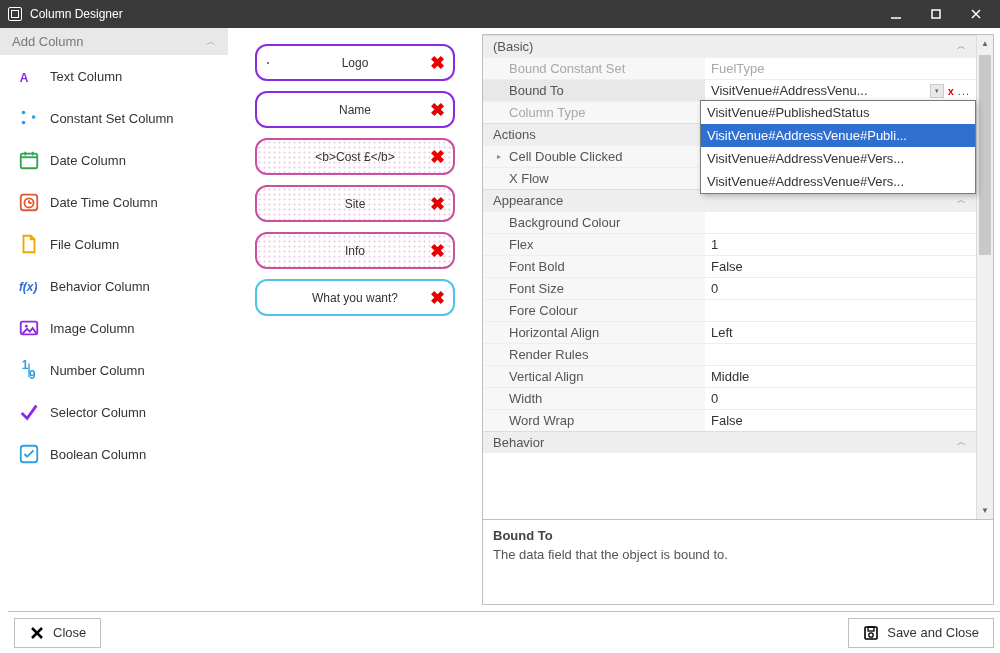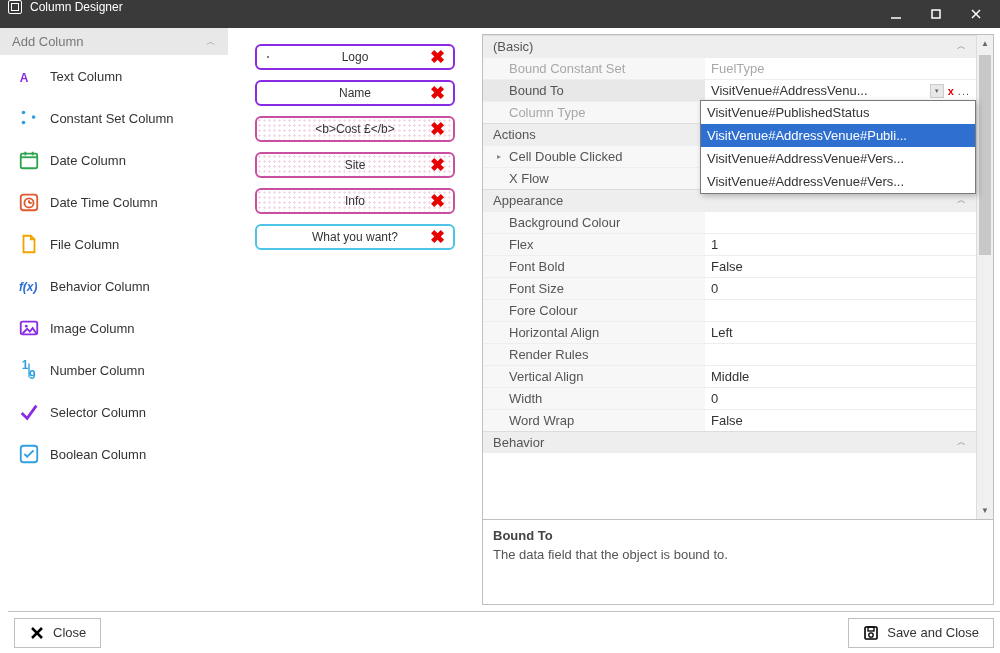--- a/index.html
+++ b/index.html
@@ -1,39 +1,39 @@
 <!DOCTYPE html>
 <html><head>
 <meta charset="utf-8">
 <style>
   * { box-sizing: border-box; margin: 0; padding: 0; font-family: "Segoe UI", Tahoma, sans-serif; font-size: 13px; }
   body { background: #fff; width: 1000px; height: 653px; overflow: hidden; position: relative; }
 
   
-  .titlebar { background: #3a3a3a; color: #fff; height: 28px; display: flex; align-items: flex-start; padding: 0 4px 0 8px; }
+  .titlebar { background: #3a3a3a; color: #fff; height: 28px; display: flex; align-items: center; padding: 0 4px 0 8px; }
   .titlebar .app-icon { width: 14px; height: 14px; border: 1.5px solid #fff; border-radius: 2px; margin-right: 8px; display: flex; align-items: center; justify-content: center; }
   .titlebar .app-icon::before { content:""; width:6px; height:6px; border:1px solid #fff; }
   .titlebar .title { flex: 1; font-size: 12px; }
   .titlebar .winbtn { width: 40px; height: 28px; display:flex; align-items:center; justify-content:center; color:#fff; }
   .titlebar .winbtn svg { width:12px; height:12px; stroke:#fff; stroke-width:1.5; fill:none; }
 
   
   .content { position:absolute; top:28px; left:0; right:0; bottom:42px; background:#fff; display:flex; }
 
   
   .sidebar { width: 228px; border-right: 0; padding: 0; }
   .sidebar-header { background:#e8e8e8; color:#787878; padding:6px 12px; font-size:14px; display:flex; align-items:center; justify-content:space-between; }
   .sidebar-header .chev { font-size:10px; color:#888; }
   .side-item { display:flex; align-items:center; gap:10px; padding:10px 18px; color:#333; cursor:pointer; font-size:14px; }
   .side-item .icn { width:22px; height:22px; display:flex; align-items:center; justify-content:center; }
   .side-item .icn svg { width:22px; height:22px; }
 
   
   .center { width: 254px; padding: 16px 6px; display:flex; flex-direction:column; gap:10px; align-items:center; }
-  .chip { width: 200px; height: 26px; border: 2px solid; border-radius: 6px; background:#fff; display:flex; align-items:center; position:relative; cursor:grab; }
+  .chip { width: 200px; height: 37px; border: 2px solid; border-radius: 12px; background:#fff; display:flex; align-items:center; position:relative; cursor:grab; }
   .chip .chip-label { flex:1; text-align:center; font-size:12px; color:#333; }
   .chip .chip-x { position:absolute; right:8px; color:#e60000; font-weight:900; font-size:18px; cursor:pointer; }
   .chip.purple { border-color:#8a2be2; }
   .chip.pink { border-color:#c94fa0; background: radial-gradient(circle, rgba(201,79,160,0.22) 1px, transparent 1.2px); background-size:5px 5px; background-color:#fff; }
   .chip.cyan { border-color:#4fc3e8; }
   .chip .dot { position:absolute; left:10px; width:2px; height:2px; background:#555; border-radius:50%; }
 
   
   .props { flex:1; border:1px solid #bfbfbf; margin:6px 6px 6px 0; display:flex; flex-direction:column; position:relative; }
   .grid-scroll { flex:1; overflow:hidden; position:relative; border-bottom:1px solid #bfbfbf; }

